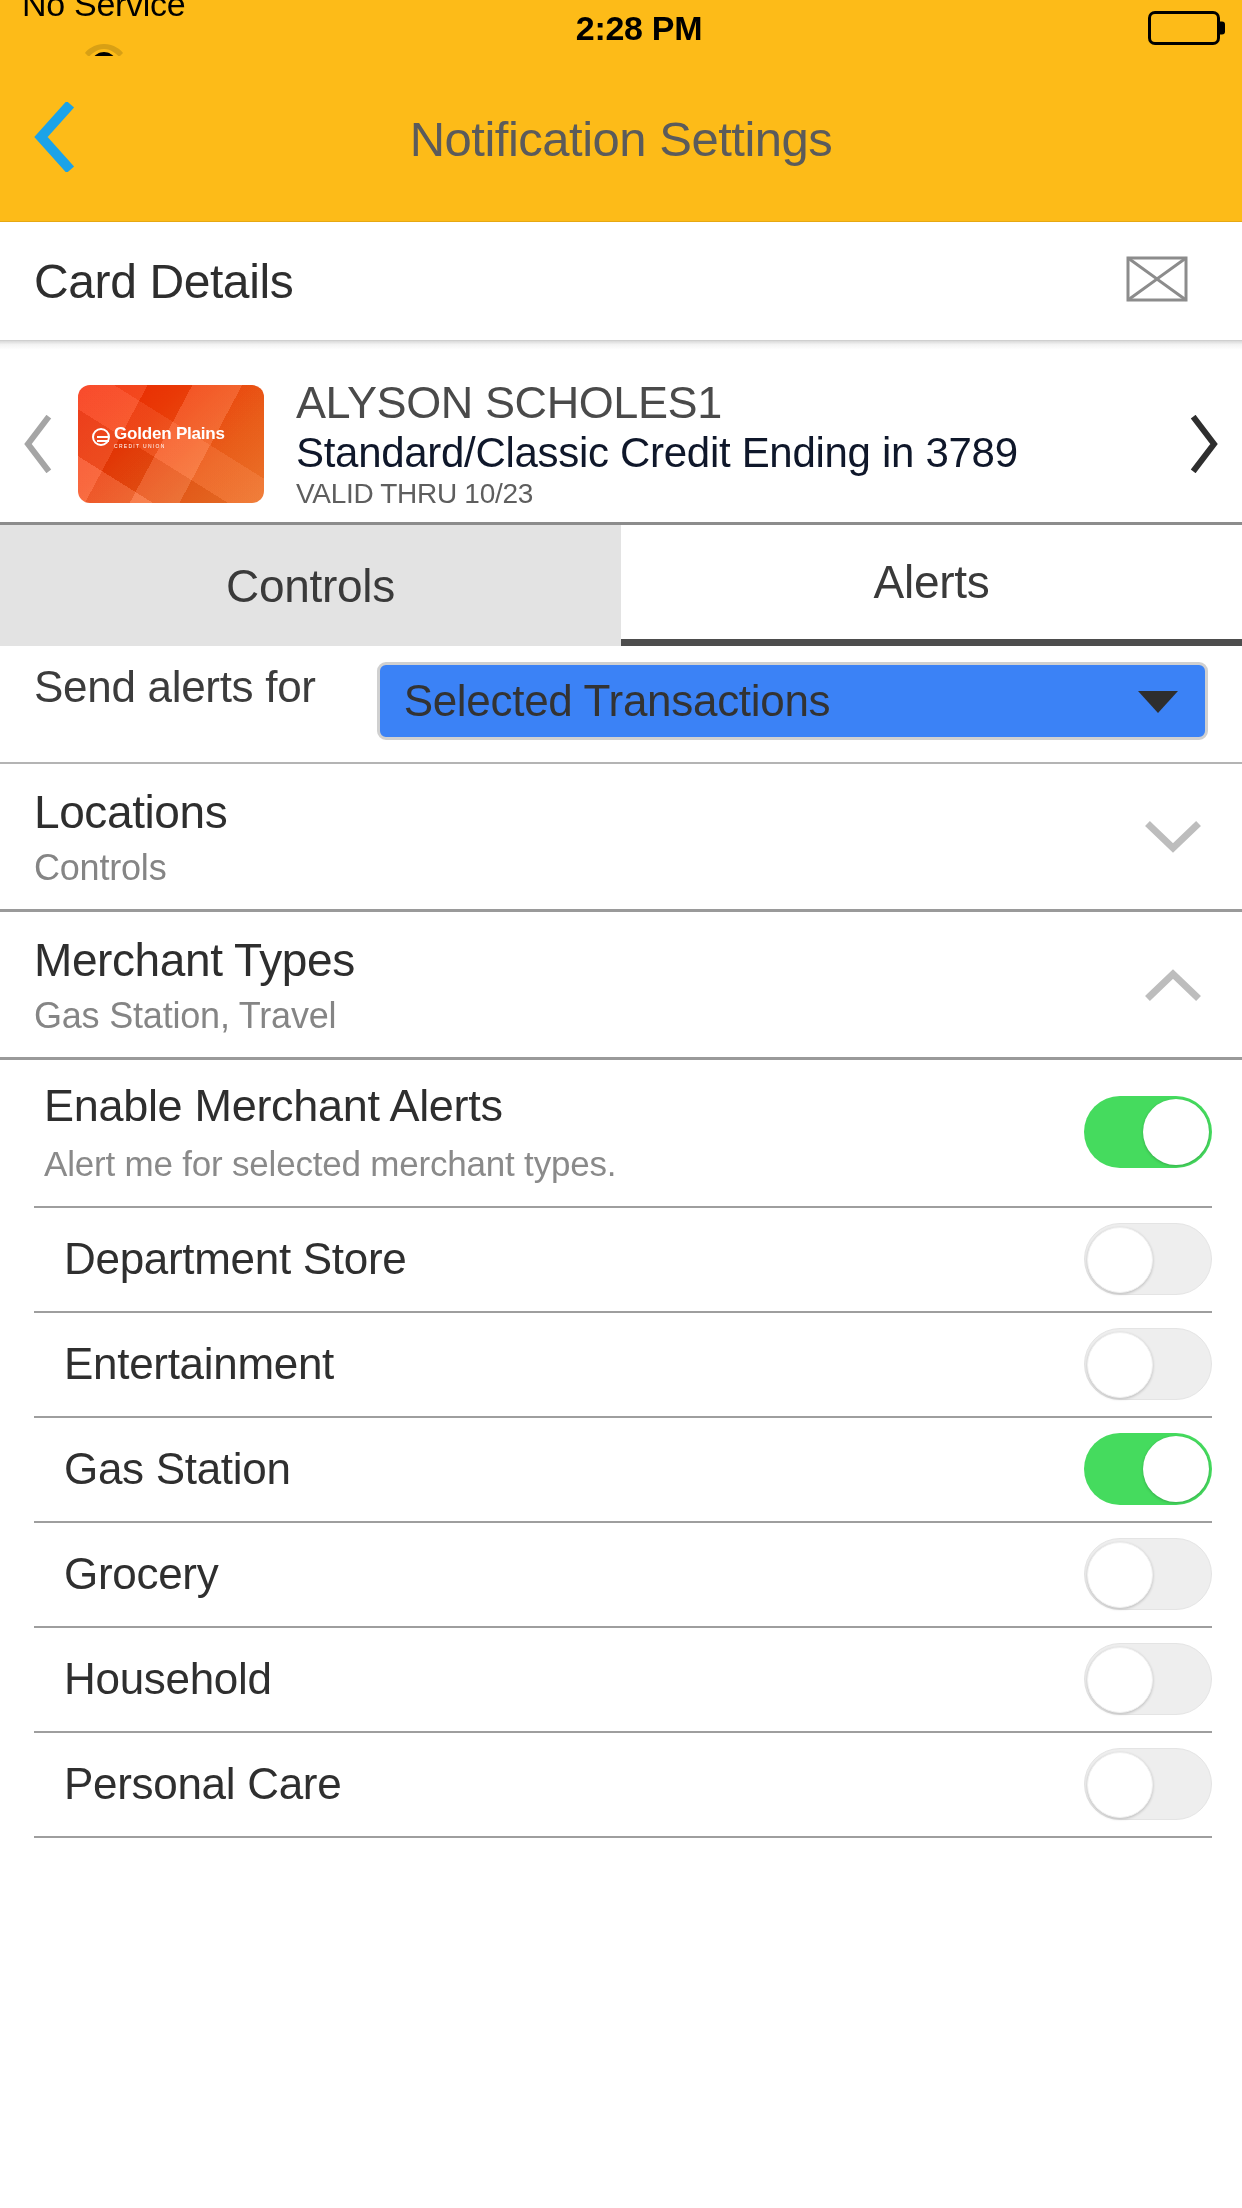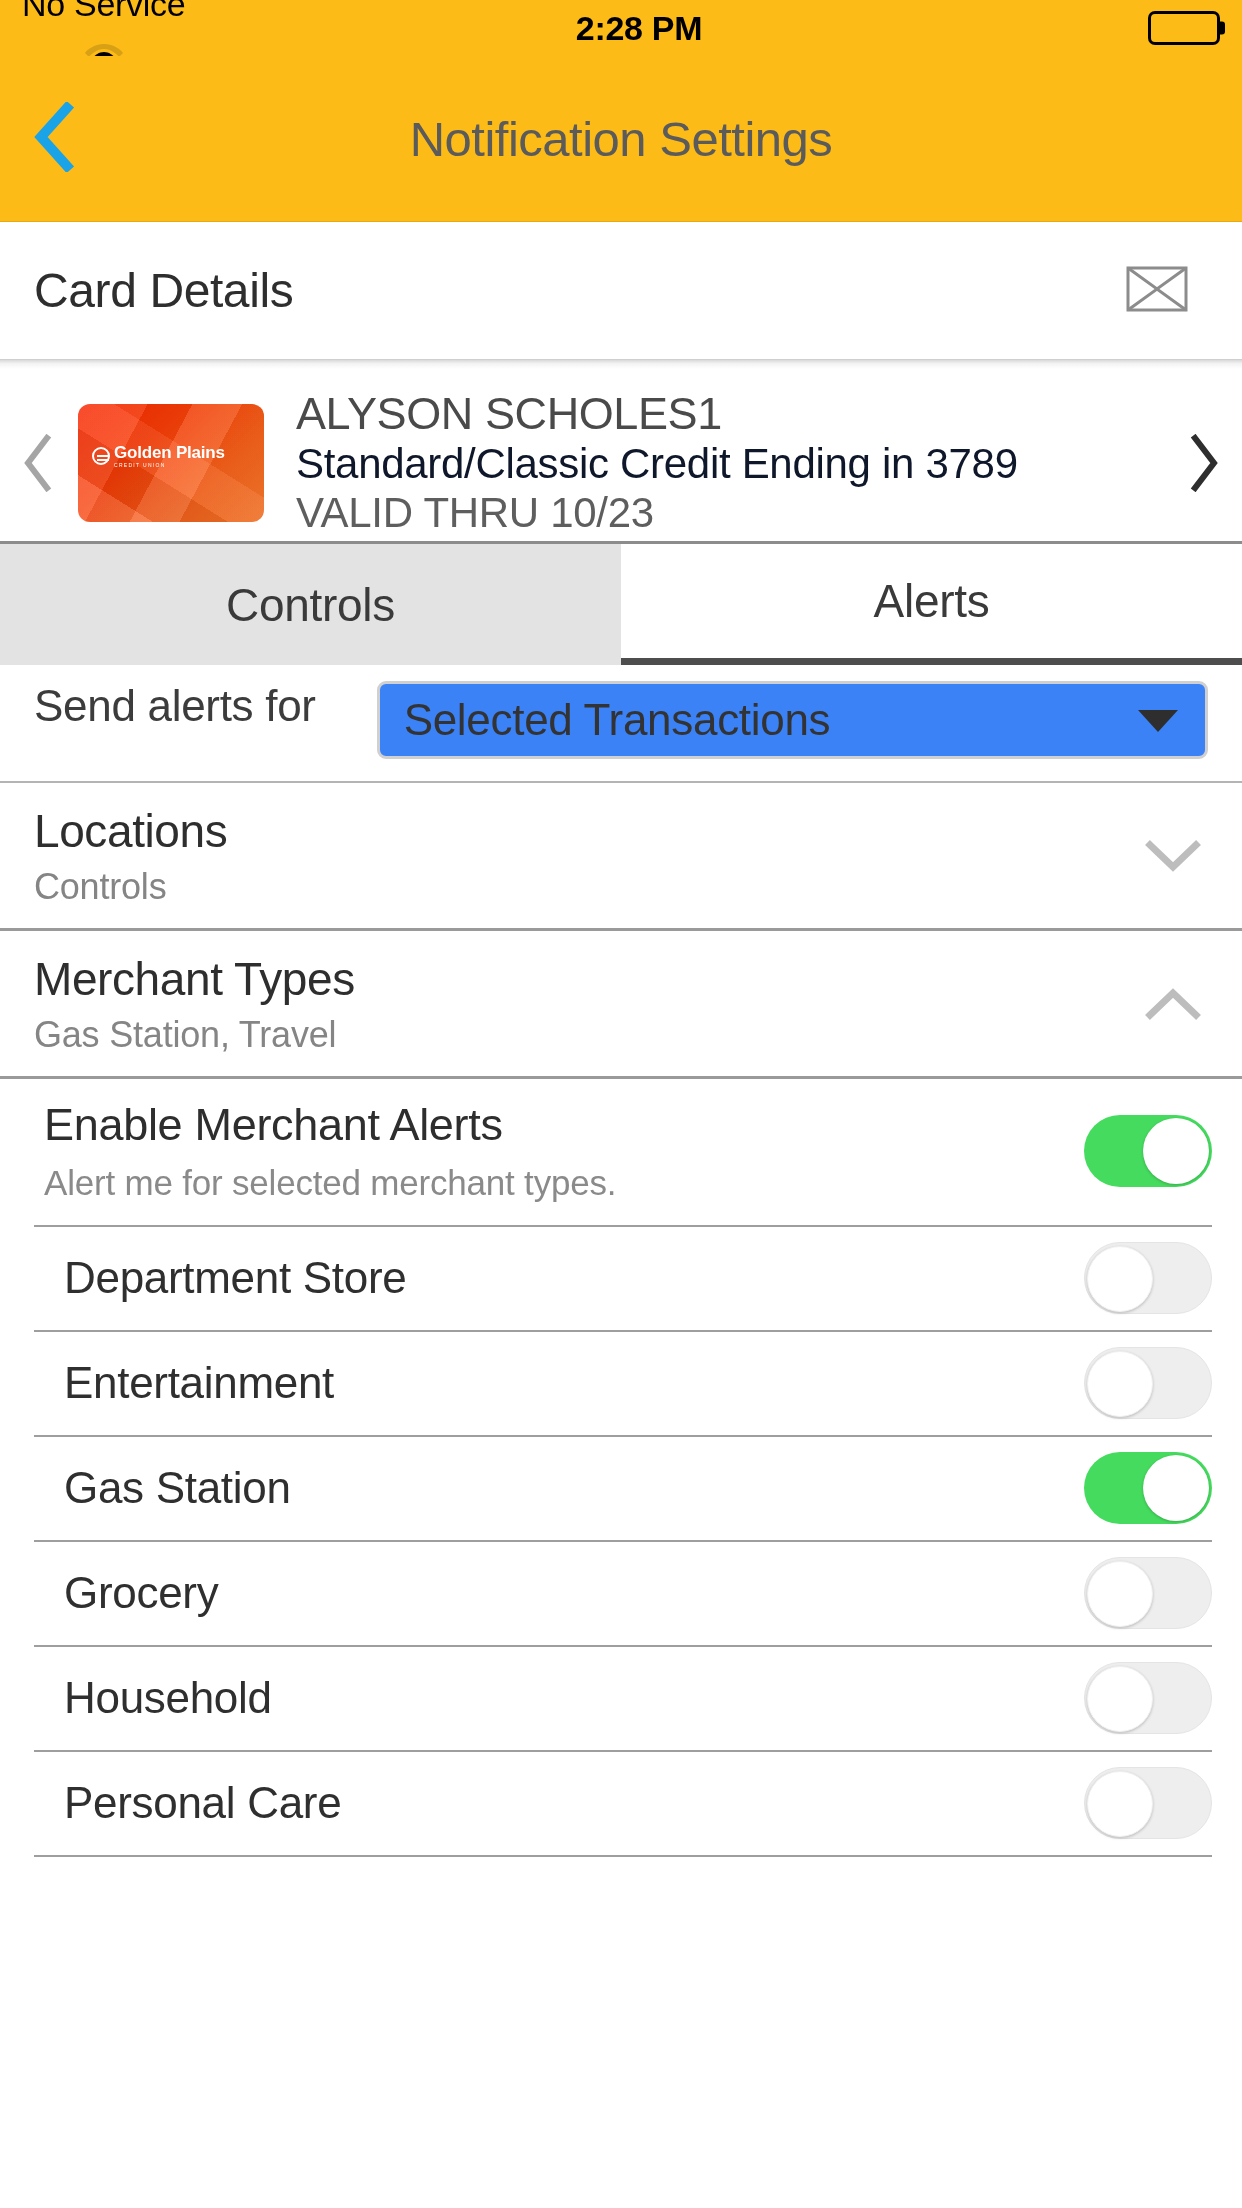--- a/index.html
+++ b/index.html
@@ -47,21 +47,21 @@
     height:100%;
   }
   .nav-title{
     position:absolute; left:0; right:0; text-align:center;
     font-size:49px; color:#5b5b5b; letter-spacing:-0.5px;
     pointer-events:none;
   }
 
   
   .card-details-bar{
-    height:137px; background:#fff;
+    height:118px; background:#fff;
     display:flex; align-items:center; padding:0 34px;gap:36px;
   }
   .cd-title{ font-size:48px; color:#2e2e2e; letter-spacing:-0.4px; }
   .cd-mail{ margin-left:auto; margin-right:20px; }
 
   .sep-shadow{
     height:10px;
     background:linear-gradient(#d9d9d9, #f3f3f3 40%, #ffffff);
     border-top:1px solid #cfcfcf;
   }
@@ -95,21 +95,21 @@
     content:""; position:absolute; left:3px; top:6px;
     width:12px; height:2px; background:#fff; box-shadow:0 4px 0 #fff;
   }
   .logo-text{ display:flex; flex-direction:column; line-height:1; }
   .logo-name{ font-size:17px; font-weight:bold; color:#fff; letter-spacing:-0.2px; }
   .logo-sub{ font-size:5px; color:#fff; letter-spacing:1.3px; margin-top:2px; }
 
   .card-info{ margin-left:32px; flex:1; }
   .ci-name{ font-size:45px; color:#4a4a4a; letter-spacing:-0.4px; line-height:1.08; }
   .ci-desc{ font-size:42px; color:#0f172a; letter-spacing:-0.3px; line-height:1.12; margin-top:2px; }
-  .ci-valid{ font-size:42px; color:#5e5e5e; letter-spacing:-0.3px; line-height:1.12; margin-top:2px; }
+  .ci-valid{ font-size:28px; color:#5e5e5e; letter-spacing:-0.3px; line-height:1.12; margin-top:2px; }
 
   
   .tabs{ display:flex; height:124px; border-top:3px solid #8c8c8c; }
   .tab{
     flex:1; display:flex; align-items:center; justify-content:center;
     font-size:46px; color:#3a3a3a; letter-spacing:-0.3px;
     background:#fff;
   }
   .tab.inactive{ background:#e3e3e3; color:#3a3a3a; }
   .tab.active{ background:#fff; border-bottom:7px solid #4d4d4d; }

